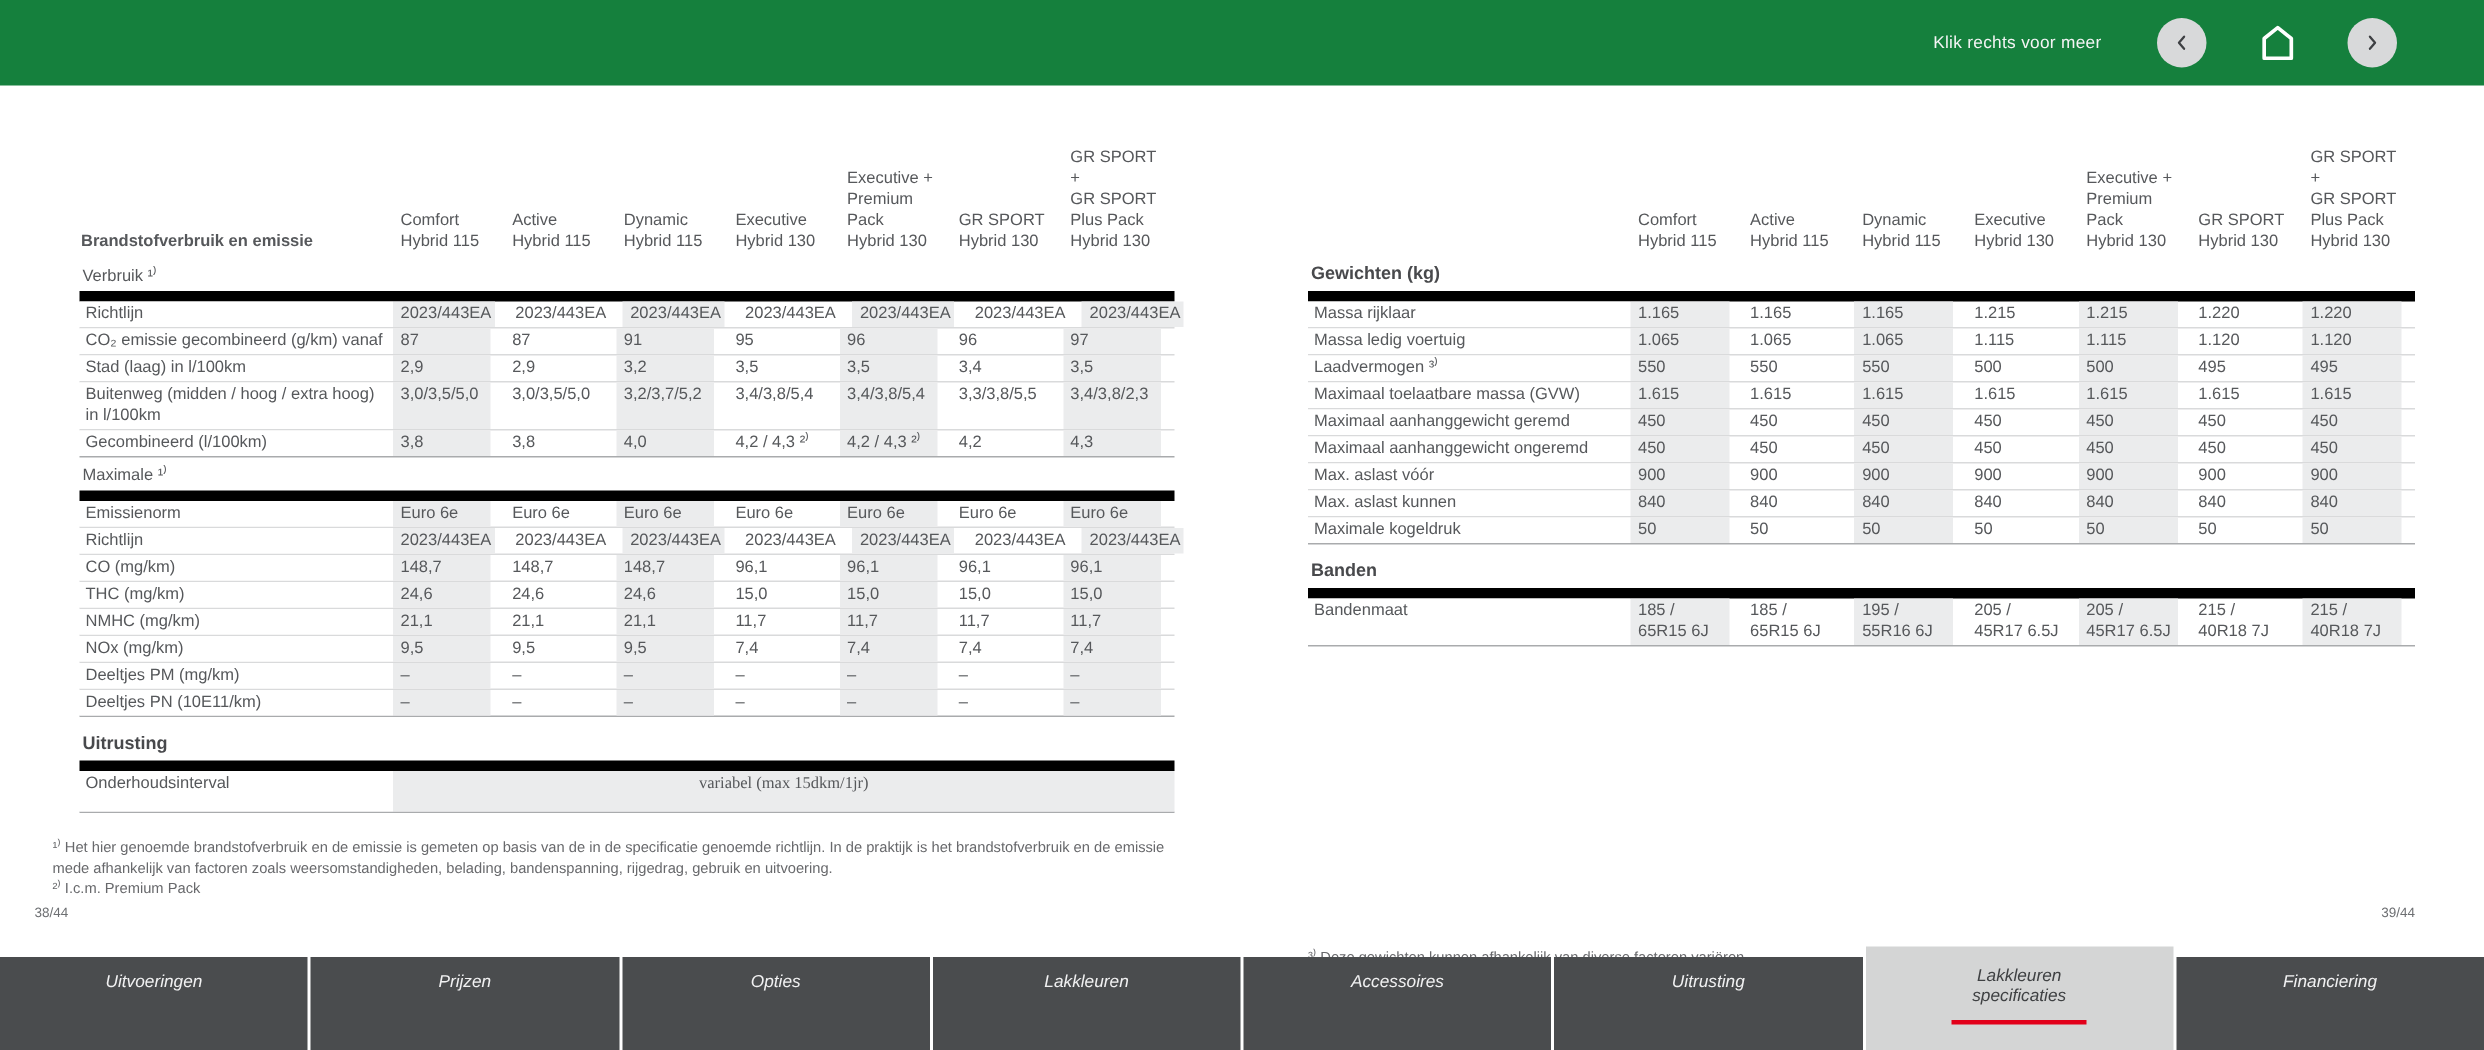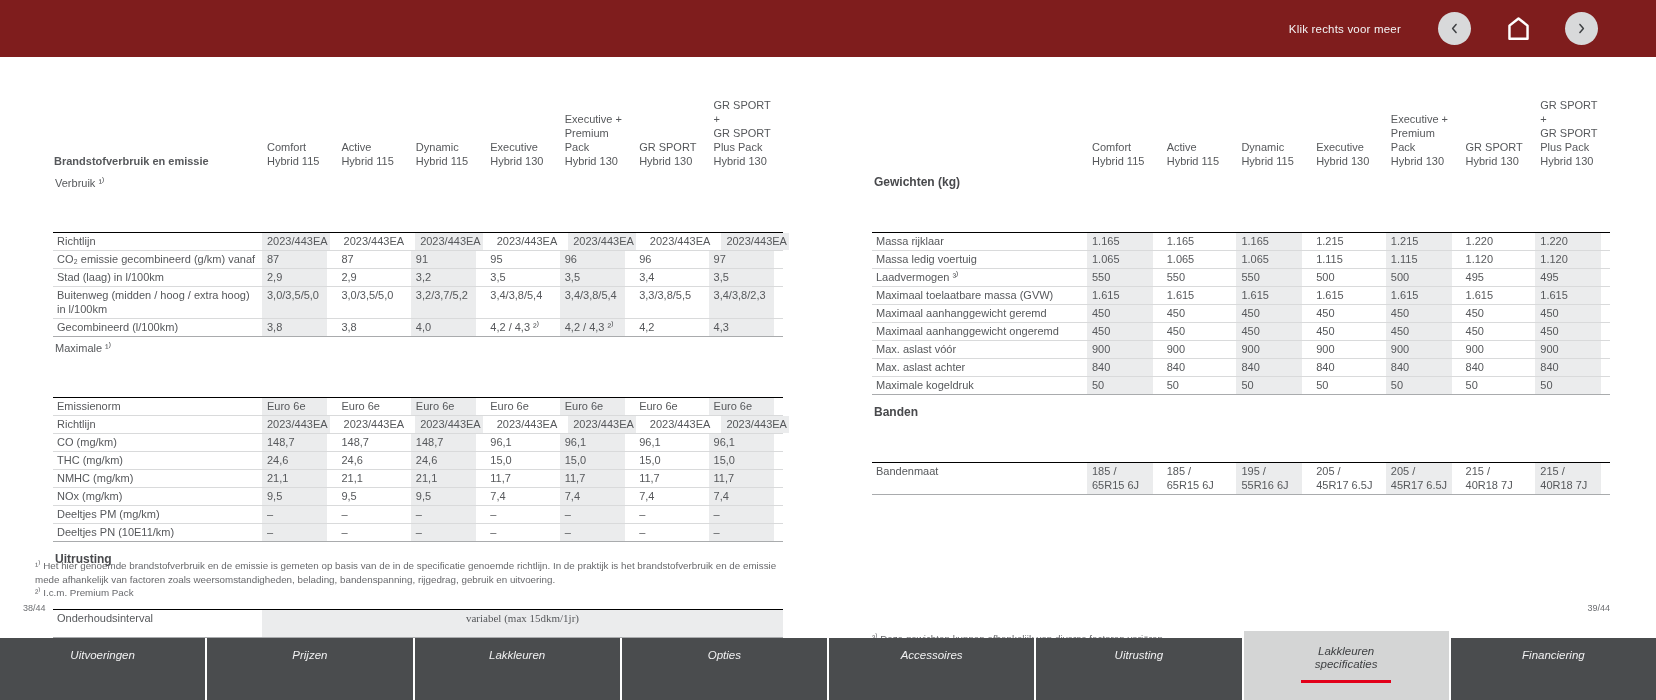--- a/index.html
+++ b/index.html
@@ -3,21 +3,21 @@
 <meta charset="utf-8">
 <style>
   html,body{margin:0;padding:0;}
   body{
     width:1656px;height:700px;position:relative;overflow:hidden;
     background:#ffffff;font-family:"Liberation Sans",sans-serif;
     -webkit-font-smoothing:antialiased;
   }
   
   .topbar{
-    position:absolute;top:0;left:0;width:1656px;height:57px;background:#7f1d1d;
+    position:absolute;top:0;left:0;width:1656px;height:57px;background:#15803d;
     display:flex;align-items:center;justify-content:flex-end;gap:29px;
     padding-right:58px;box-sizing:border-box;
   }
   .topbar .hint{color:#f4f4f5;font-size:11.5px;letter-spacing:.2px;margin-right:8px;}
   .nav-circle{
     width:33px;height:33px;border-radius:50%;background:#d8d9da;border:none;
     display:flex;align-items:center;justify-content:center;cursor:pointer;padding:0;
   }
   .home-btn{background:transparent;border:none;width:36px;height:36px;display:flex;
     align-items:center;justify-content:center;cursor:pointer;padding:0;}
@@ -25,21 +25,21 @@
   .page{position:absolute;top:98px;}
   .page-left{left:53px;width:730px;}
   .page-right{left:872px;width:738px;}
   .cols-head{display:grid;align-items:end;min-height:65px;padding-bottom:3px;}
   .page-left .cols-head,.page-left .spec-row{grid-template-columns:209px repeat(7,1fr);}
   .page-right .cols-head,.page-right .spec-row{grid-template-columns:215px repeat(7,1fr);}
   .col-head{font-size:11.5px;line-height:14px;color:#55575a;padding:0 4px 1px 5px;}
   .page-title{font-size:12.5px;font-weight:700;color:#48494c;padding:0 4px 1px 1px;}
   .group-title{font-size:11px;color:#56585b;padding:3px 0 4px 2px;}
   .group-title.bold{font-weight:700;font-size:12px;color:#48494c;padding:10px 0 5px 2px;}
-  .spec-table{border-top:1px solid #000000;border-bottom:1px solid #a9abad;margin-top:38px;}
+  .spec-table{border-top:7px solid #000000;border-bottom:1px solid #a9abad;}
   .spec-row{display:grid;border-bottom:1px solid #d9dadb;}
   .spec-row:last-child{border-bottom:none;}
   .cell{font-size:11px;line-height:14px;color:#56585b;}
   .label-cell{padding:1px 6px 2px 4px;background:#fff;}
   .val{padding:1px 2px 2px 5px;margin-right:9px;}
   .spec-row .cell:nth-child(even){background:#ebeced;}
   .span-val{grid-column:2/-1;background:#ebeced;text-align:center;padding:1px 0 12px;font-family:Liberation Serif, serif;}
   
   .footnote-block{position:absolute;font-size:9.8px;line-height:13.5px;color:#68696c;}
   .footnote-block p{margin:0;}
@@ -319,21 +319,21 @@
         <div class="cell label-cell">Max. aslast vóór</div>
         <div class="cell val">900</div>
         <div class="cell val">900</div>
         <div class="cell val">900</div>
         <div class="cell val">900</div>
         <div class="cell val">900</div>
         <div class="cell val">900</div>
         <div class="cell val">900</div>
       </div>
       <div class="spec-row">
-        <div class="cell label-cell">Max. aslast achter</div>
+        <div class="cell label-cell">Max. aslast kunnen</div>
         <div class="cell val">840</div>
         <div class="cell val">840</div>
         <div class="cell val">840</div>
         <div class="cell val">840</div>
         <div class="cell val">840</div>
         <div class="cell val">840</div>
         <div class="cell val">840</div>
       </div>
       <div class="spec-row">
         <div class="cell label-cell">Maximale kogeldruk</div>
@@ -372,24 +372,24 @@
 <div class="page-num pn-right">39/44</div>
 
 <nav class="footer">
   <div class="tab">
       <span>Uitvoeringen</span>
     </div>
   <div class="tab">
       <span>Prijzen</span>
     </div>
   <div class="tab">
+      <span>Opties</span>
+    </div>
+  <div class="tab">
       <span>Lakkleuren</span>
-    </div>
-  <div class="tab">
-      <span>Opties</span>
     </div>
   <div class="tab">
       <span>Accessoires</span>
     </div>
   <div class="tab">
       <span>Uitrusting</span>
     </div>
   <div class="tab active">
     <span>Lakkleuren specificaties</span>
     <div class="tab-underline"></div>

